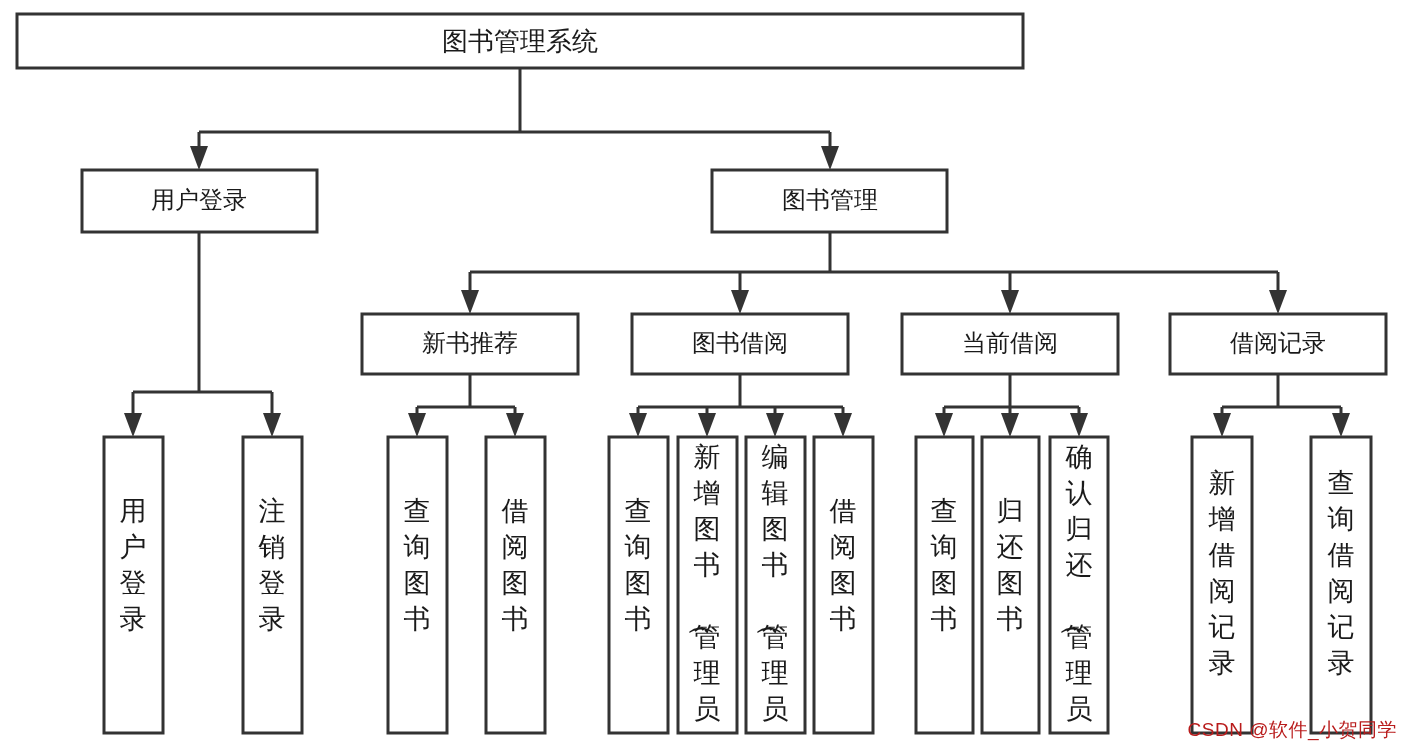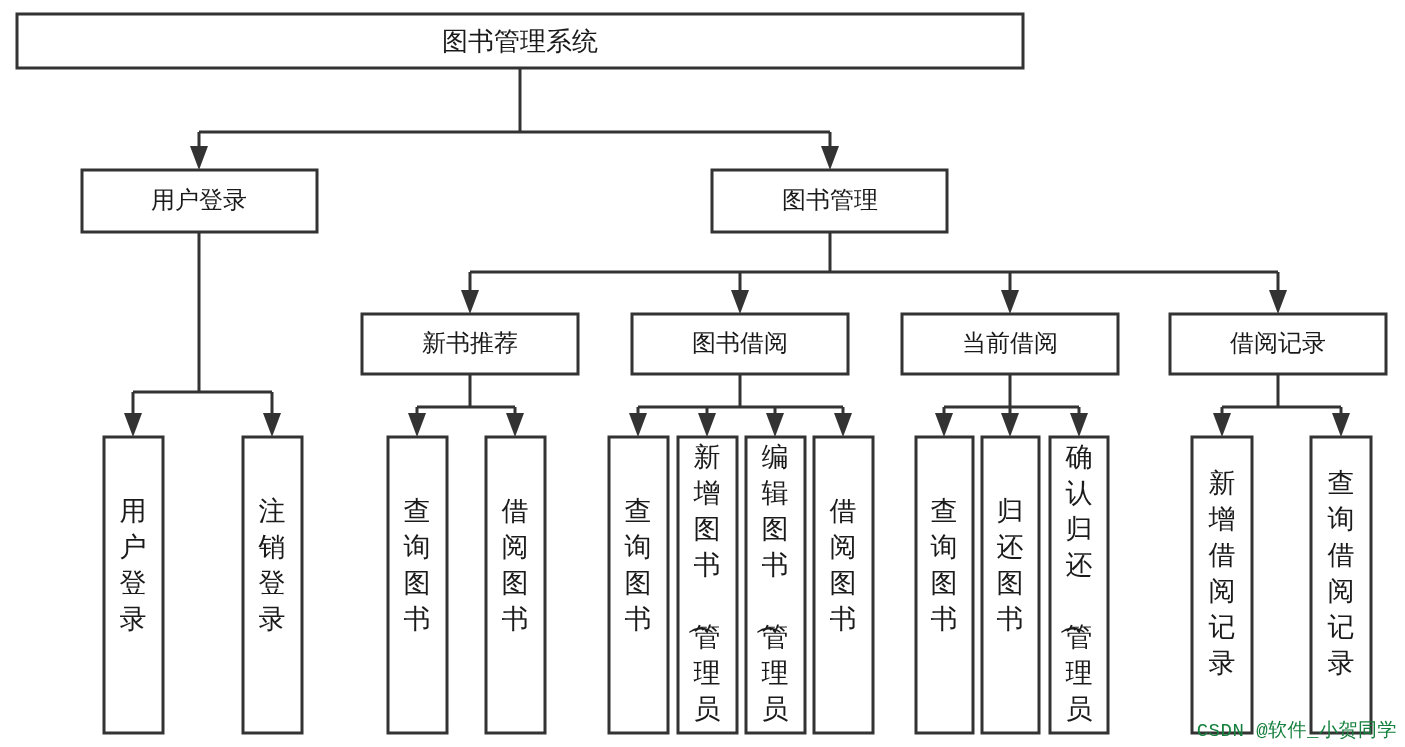--- a/index.html
+++ b/index.html
@@ -53,23 +53,23 @@
     fill: none;
   }
   .arrow-head {
     fill: #333333;
     stroke: none;
   }
   .watermark {
     position: absolute;
     right: 8px;
     bottom: 4px;
-    font-family: Liberation Mono, monospace;
+    font-family: Liberation Sans, sans-serif;
     font-size: 19px;
-    color: #15803d;
+    color: #b91c1c;
     white-space: nowrap;
     letter-spacing: 0.5px;
     text-align: center;
   }
 </style>
 </head>
 <body>
 
 <div id="diagram-root">
 

